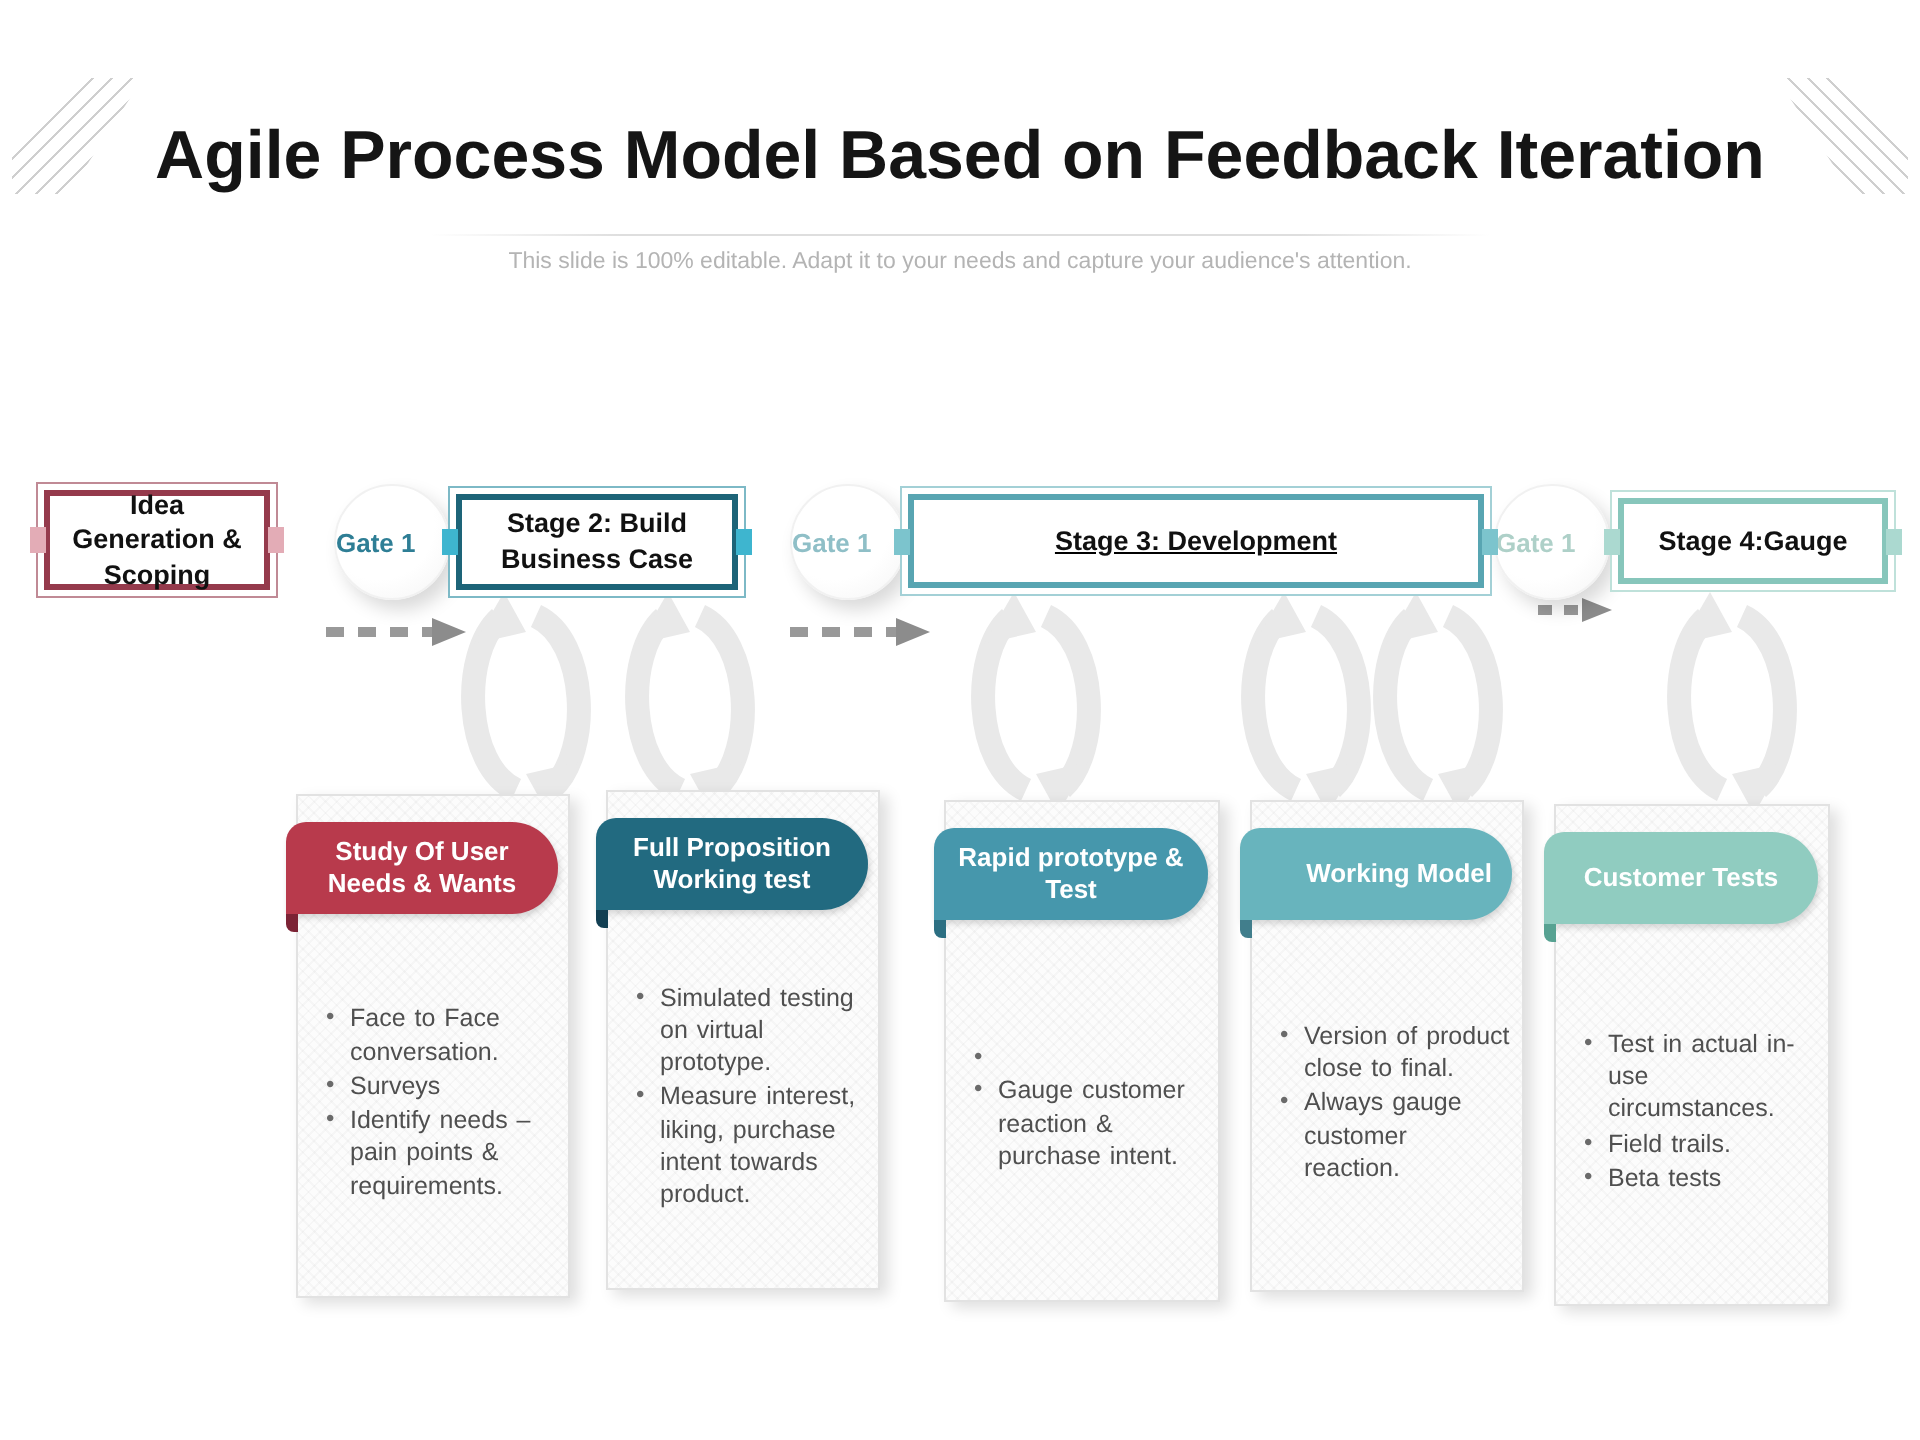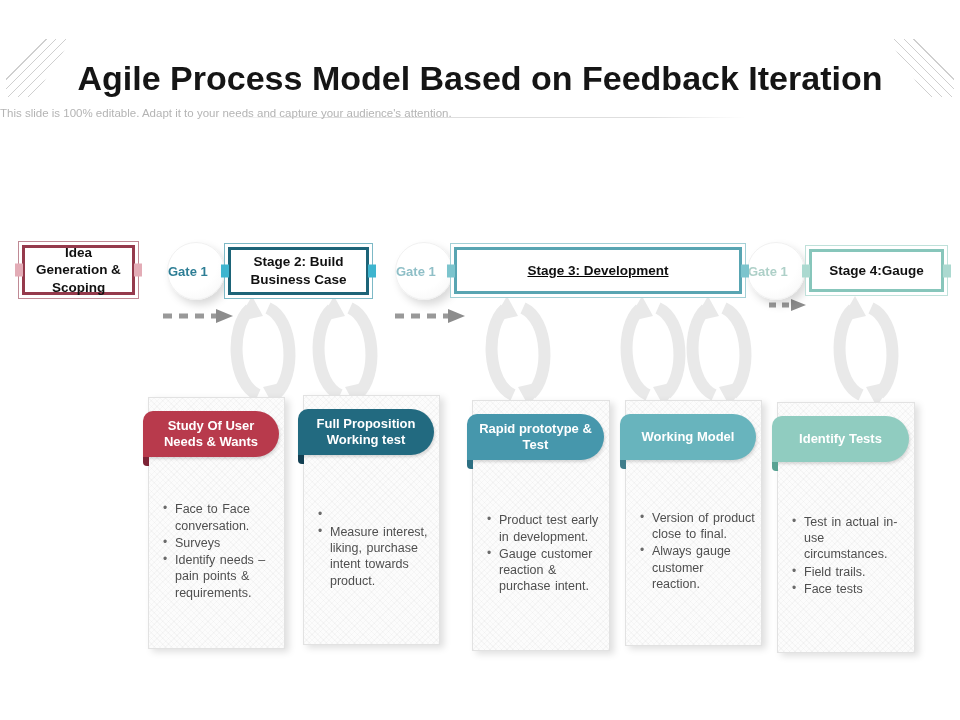--- a/index.html
+++ b/index.html
@@ -21,22 +21,22 @@
 
   .title {
     position: absolute; top: 26px; left: 0; width: 100%;
     text-align: center; font-size: 34px; font-weight: 700; color: #151515;
   }
   .divider {
     position: absolute; top: 84px; left: 215px; width: 530px; height: 1px;
     background: linear-gradient(to right, rgba(220,220,220,0), #dedede 18%, #dedede 82%, rgba(220,220,220,0));
   }
   .subtitle {
-    position: absolute; top: 74px; left: 0; width: 100%;
-    text-align: left; font-size: 11.5px; color: #b4b4b4;
+    position: absolute; top: 92px; left: 0; width: 100%;
+    text-align: center; font-size: 11.5px; color: #b4b4b4;
   }
 
   
   .overlay { position: absolute; left: 0; top: 0; z-index: 1; }
   .loop-arc { fill: none; stroke: var(--loop-color); stroke-width: 12; }
   .loop-head { fill: var(--loop-color); }
   .dash-line { stroke: var(--dash-color); stroke-width: 5; }
   .dash-head { fill: var(--dash-head-color); }
 
   
@@ -228,83 +228,83 @@
 
   <div class="card" id="card-2">
     <div class="pill" style="background: rgb(34, 106, 128);">
       <span class="pill-label">Full Proposition Working test</span>
     </div>
     <div class="fold" style="background: rgb(18, 63, 82);"></div>
     <div class="card-body">
       <ul class="bullets">
         <li>
             <span class="dot">•</span>
+            <span class="txt">Simulated testing on virtual prototype.</span>
           </li>
         <li>
             <span class="dot">•</span>
             <span class="txt">Measure interest, liking, purchase intent towards product.</span>
           </li>
       </ul>
     </div>
   </div>
 
   <div class="card" id="card-3">
     <div class="pill" style="background: rgb(70, 151, 172);">
       <span class="pill-label">Rapid prototype &amp; Test</span>
     </div>
     <div class="fold" style="background: rgb(44, 111, 130);"></div>
     <div class="card-body">
       <ul class="bullets">
         <li>
             <span class="dot">•</span>
-            <span class="txt">Product test early in development.</span>
           </li>
         <li>
             <span class="dot">•</span>
             <span class="txt">Gauge customer reaction &amp; purchase intent.</span>
           </li>
       </ul>
     </div>
   </div>
 
   <div class="card" id="card-4">
-    <div class="pill" style="background: rgb(104, 180, 189);">
+    <div class="pill" style="background: rgb(104, 180, 189); justify-content: flex-end;">
       <span class="pill-label">Working Model</span>
     </div>
     <div class="fold" style="background: rgb(65, 126, 140);"></div>
     <div class="card-body">
       <ul class="bullets">
         <li>
             <span class="dot">•</span>
             <span class="txt">Version of product close to final.</span>
           </li>
         <li>
             <span class="dot">•</span>
             <span class="txt">Always gauge customer reaction.</span>
           </li>
       </ul>
     </div>
   </div>
 
   <div class="card" id="card-5">
     <div class="pill" style="background: rgb(144, 204, 192);">
-      <span class="pill-label">Identify Tests</span>
+      <span class="pill-label">Customer Tests</span>
     </div>
     <div class="fold" style="background: rgb(87, 162, 146);"></div>
     <div class="card-body">
       <ul class="bullets">
         <li>
             <span class="dot">•</span>
             <span class="txt">Test in actual in-use circumstances.</span>
           </li>
         <li>
             <span class="dot">•</span>
             <span class="txt">Field trails.</span>
           </li>
         <li>
             <span class="dot">•</span>
-            <span class="txt">Face tests</span>
+            <span class="txt">Beta tests</span>
           </li>
       </ul>
     </div>
   </div>
 
 </div>
 
 </body></html>

